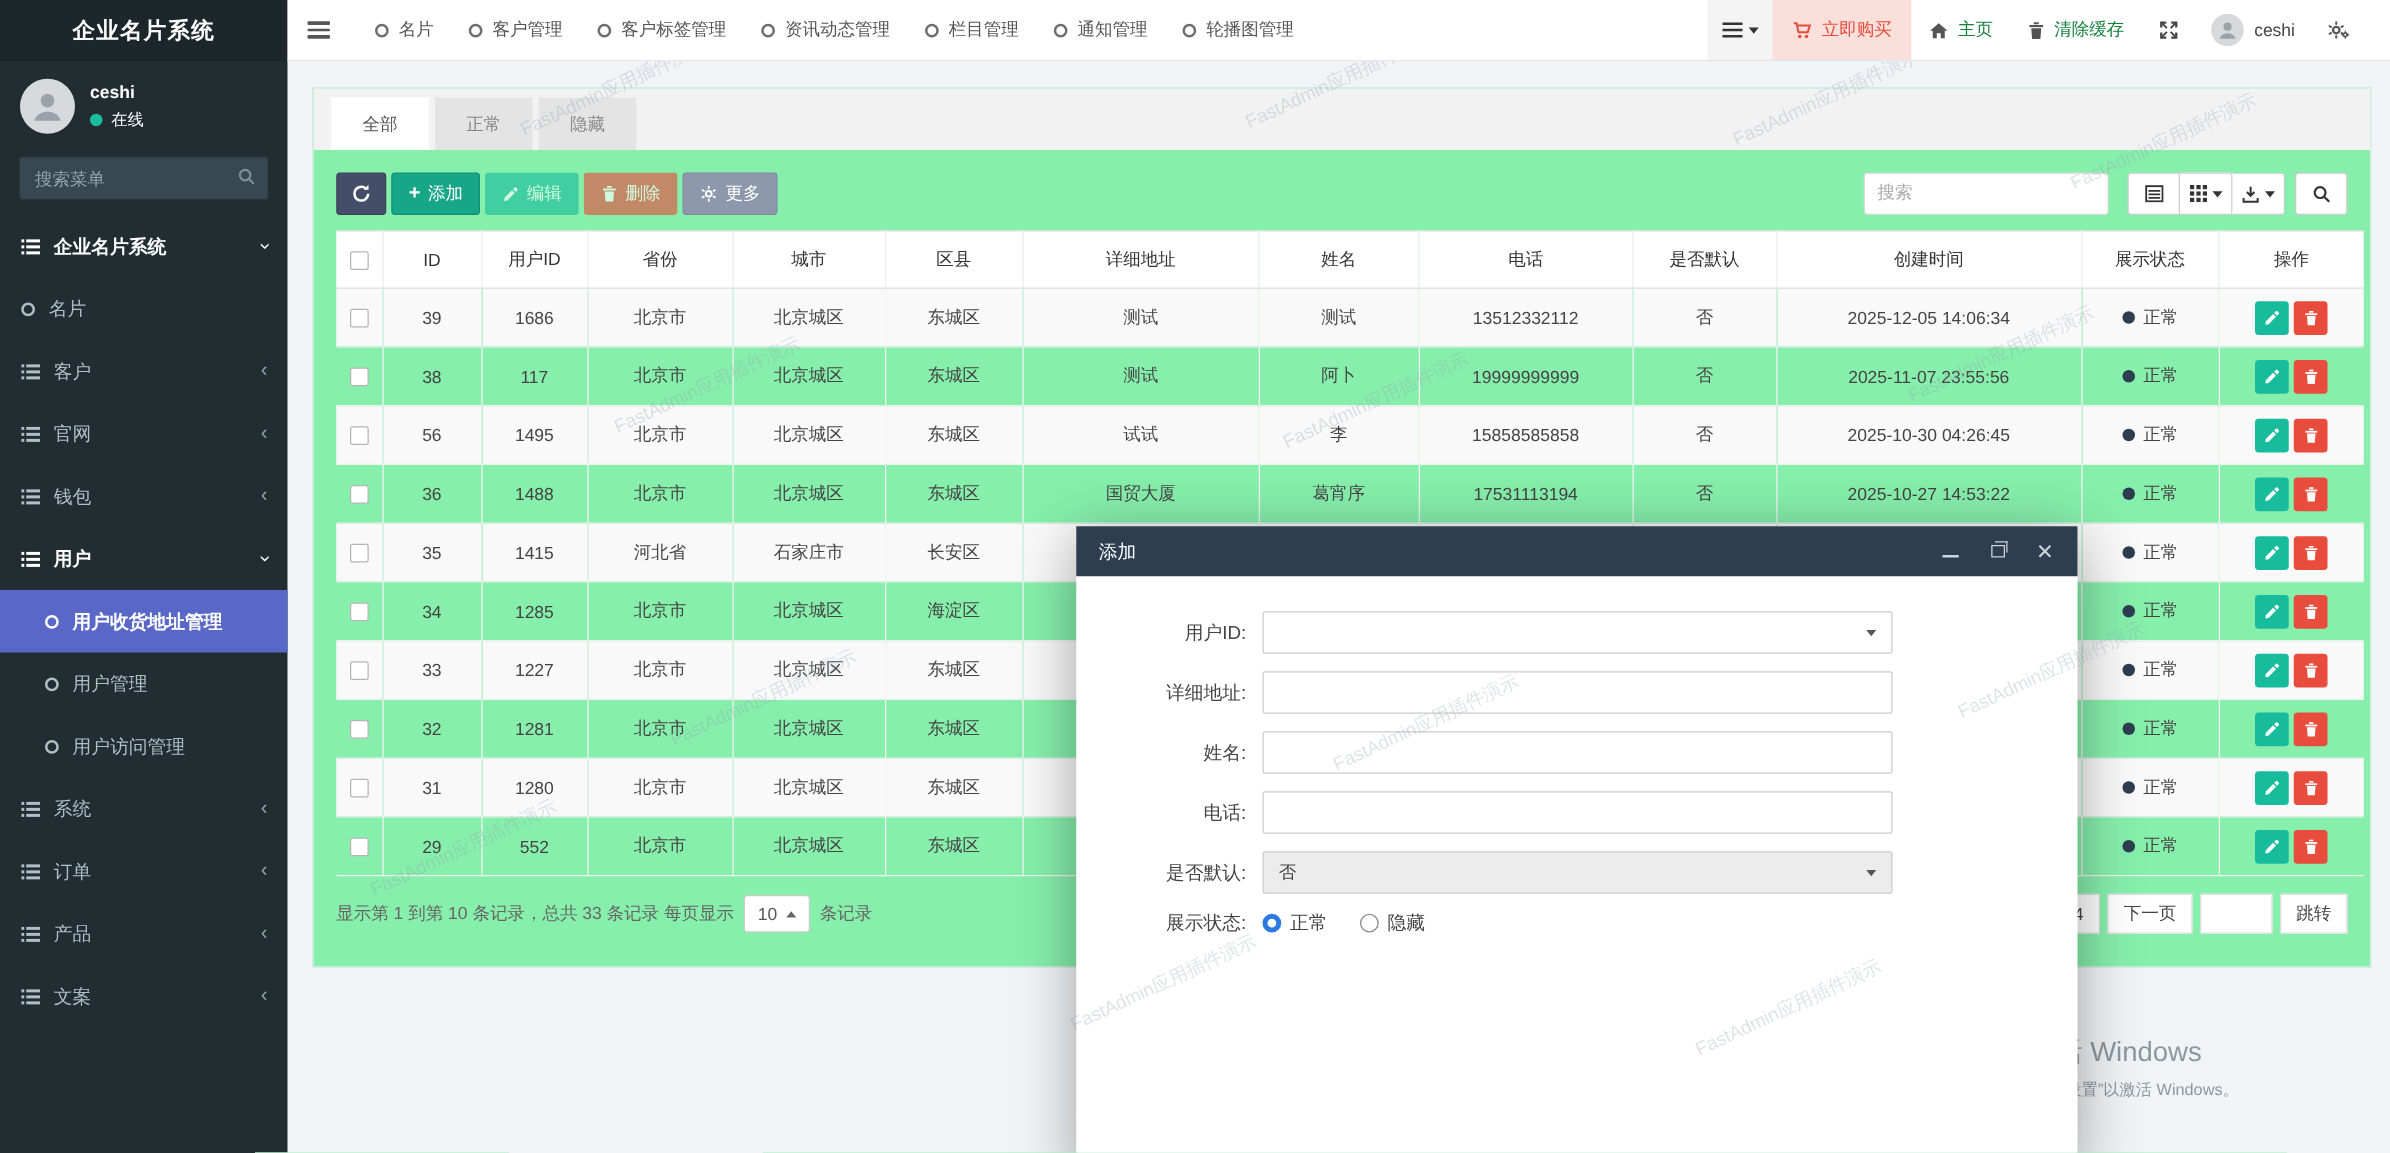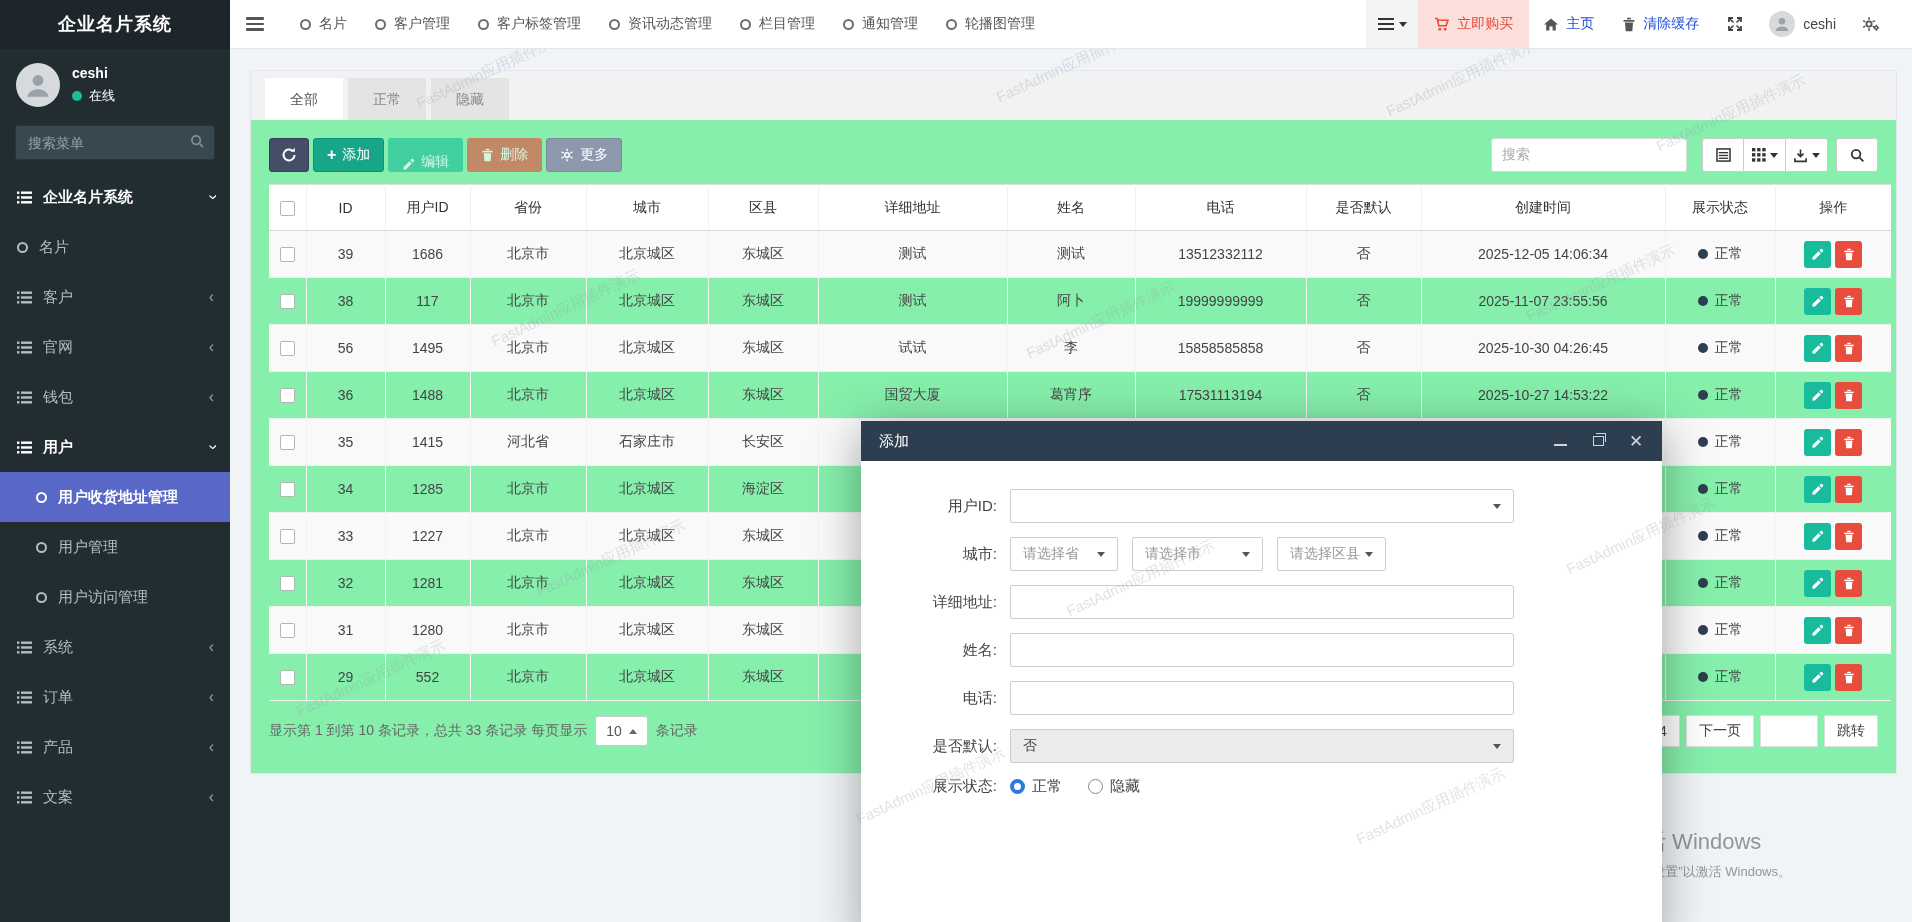--- a/index.html
+++ b/index.html
@@ -33,40 +33,40 @@
   .hamburger .bar { height:2.5px; background:#555; margin:3px 0; border-radius:1px; }
   .nav-items { display:flex; list-style:none; margin-left:22px; height:100%; }
   .nav-items li { display:flex; align-items:center; gap:8px; padding:0 14px; color:#555; font-size:14px; cursor:pointer; }
   .nav-items .icon-circle { border-color:#6e6e6e; }
   .nav-right { margin-left:auto; display:flex; align-items:stretch; height:100%; padding-right:18px; }
   .nav-right > div { display:flex; align-items:center; cursor:pointer; }
   .menus-btn { width:52px; background:#f4f4f4; justify-content:center; gap:5px; }
   .mini-bars { width:16px; }
   .mini-bars .bar { height:2.5px; background:#333; margin:2.5px 0; }
   .buy-btn { background:#fbdfdb; color:#e74c3c; padding:0 16px; gap:7px; font-size:14px; }
-  .nav-link { padding:0 14px; gap:7px; color:#1d4ed8; font-size:14px; }
+  .nav-link { padding:0 14px; gap:7px; color:#15803d; font-size:14px; }
   .nav-user { padding:0 12px; gap:8px; color:#444; }
   .nav-avatar { width:26px; height:26px; border-radius:50%; background:#d7dadd; display:flex; align-items:center; justify-content:center; overflow:hidden; }
   .caret-d { width:0; height:0; border-left:4px solid transparent; border-right:4px solid transparent; border-top:5px solid #333; display:inline-block; }
   .caret-u { width:0; height:0; border-left:4px solid transparent; border-right:4px solid transparent; border-bottom:5px solid #666; display:inline-block; }
 
   
   .content { position:absolute; left:230px; top:49px; width:1682px; height:873px; background:#f1f4f6; }
   .panel { position:absolute; left:20px; top:21px; width:1647px; height:704px; background:#86efac; border:1px solid #e4e8ec; }
   .panel-heading { height:49px; background:#f2f2f2; position:relative; }
   .tabs { position:absolute; left:14px; bottom:0; display:flex; gap:5px; }
   .tab { height:42px; line-height:42px; padding:0 25px; font-size:14px; background:#e4e4e4; color:#888; cursor:pointer; }
   .tab.active { background:#fff; color:#555; }
   .panel-body { padding:18px; }
   .toolbar { display:flex; justify-content:space-between; align-items:center; }
   .tb-left { display:flex; gap:4px; }
   .btn { height:34px; border-radius:3px; border:1px solid transparent; color:#fff; font-size:14px; display:flex; align-items:center; gap:6px; padding:0 13px; cursor:pointer; font-family:inherit; }
   .btn-refresh { background:#454e69; border-color:#3a4257; width:40px; justify-content:center; padding:0; }
   .btn-add { background:#18a689; border-color:#0f9075; }
-  .btn-edit { background:#18bc9c; opacity:.62;align-items:flex-end; }
+  .btn-edit { background:#18bc9c; opacity:.62; }
   .btn-del { background:#e74c3c; opacity:.62; }
   .btn-more { background:#8e98ac; border-color:#7f8a9f; }
   .tb-right { display:flex; align-items:center;font-family:Liberation Mono, monospace; }
   .tb-search { width:196px; height:34px; border:1px solid #d9d9d9; border-radius:3px; padding:0 10px; font-size:14px; color:#555; outline:none; font-family:inherit; }
   .tb-search::placeholder { color:#aaa; }
   .btn-group { display:flex; margin-left:15px; }
   .gbtn { width:42px; height:34px; background:#fff; border:1px solid #ccc; display:flex; align-items:center; justify-content:center; gap:4px; cursor:pointer; }
   .gbtn + .gbtn { border-left:none; }
   .gbtn:first-child { border-radius:3px 0 0 3px; }
   .gbtn:last-child { border-radius:0 3px 3px 0; }
@@ -844,35 +844,20 @@
     </span>
   </div>
   <div class="modal-body">
     <div class="form-row">
       <div class="form-label">用户ID:</div>
       <div class="f-select">
           <span class="caret-d"></span>
         </div>
     </div>
     <div class="form-row">
-      <div class="form-label">城市:</div>
-      <div class="f-select city-sel">
-          <span class="ph">请选择省</span>
-          <span class="caret-d"></span>
-        </div>
-      <div class="f-select city-sel w2">
-          <span class="ph">请选择市</span>
-          <span class="caret-d"></span>
-        </div>
-      <div class="f-select city-sel w3">
-          <span class="ph">请选择区县</span>
-          <span class="caret-d"></span>
-        </div>
-    </div>
-    <div class="form-row">
       <div class="form-label">详细地址:</div>
       <input class="f-input" type="text" style="">
     </div>
     <div class="form-row">
       <div class="form-label">姓名:</div>
       <input class="f-input" type="text" style="">
     </div>
     <div class="form-row">
       <div class="form-label">电话:</div>
       <input class="f-input" type="text" style="">

